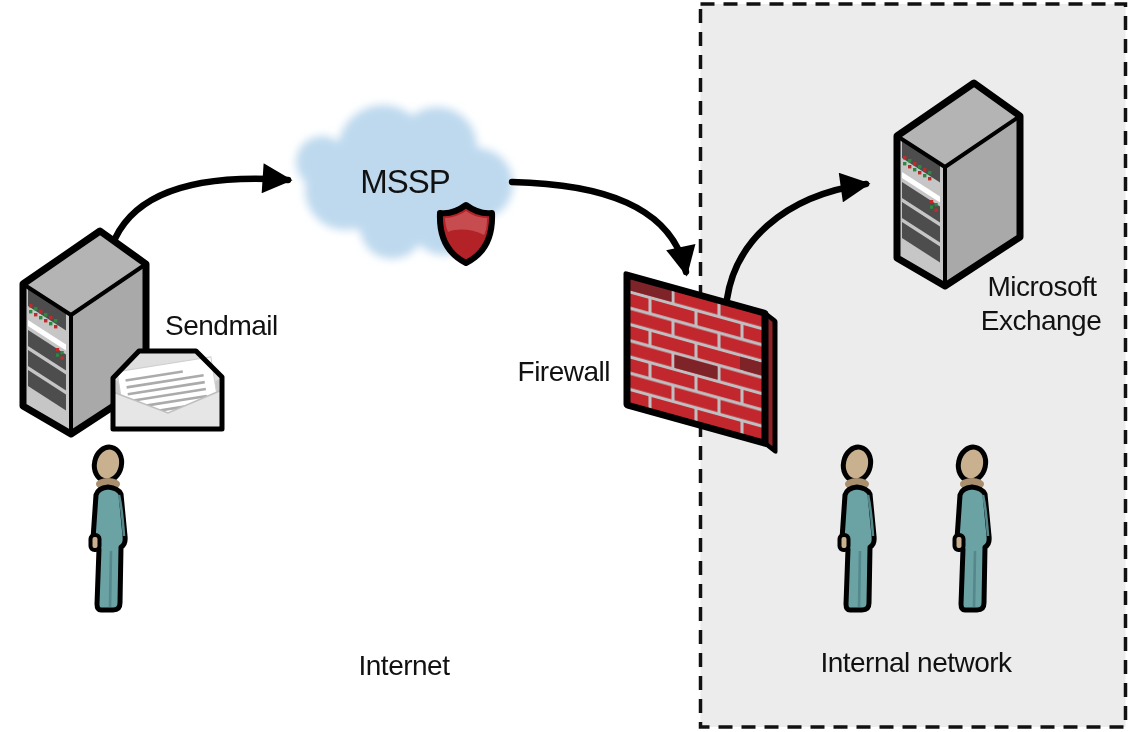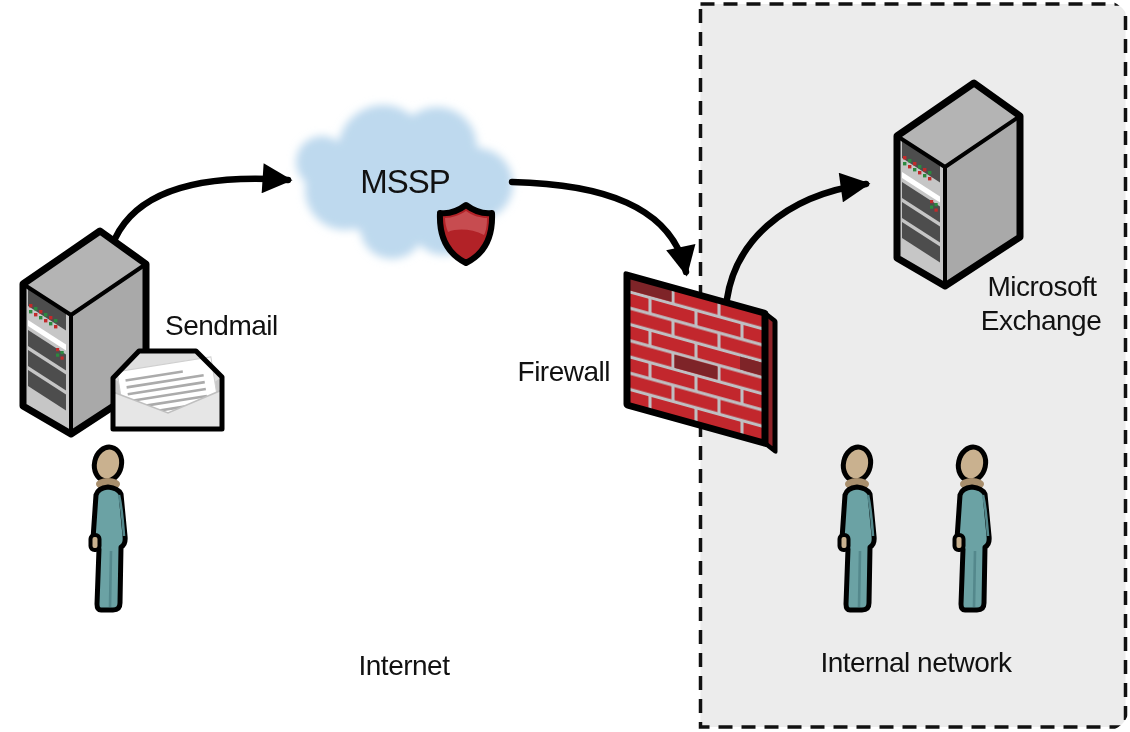--- a/index.html
+++ b/index.html
@@ -2,21 +2,20 @@
 <html><head>
 <meta charset="utf-8">
 <style>
   html,body{margin:0;padding:0;background:#ffffff;}
   .stage{
     position:relative;
     width:1130px;height:732px;
     background:#ffffff;
     font-family:"Liberation Sans", sans-serif;
     overflow:hidden;
-    border-radius:27px;
   }
   svg{display:block;}
   text{
     font-family:"Liberation Sans", sans-serif;
     fill:#111111;
     letter-spacing:-0.5px;
   }
   .lbl{font-size:28px;}
   .lbl-big{font-size:33px;letter-spacing:-1px;}
 </style>

